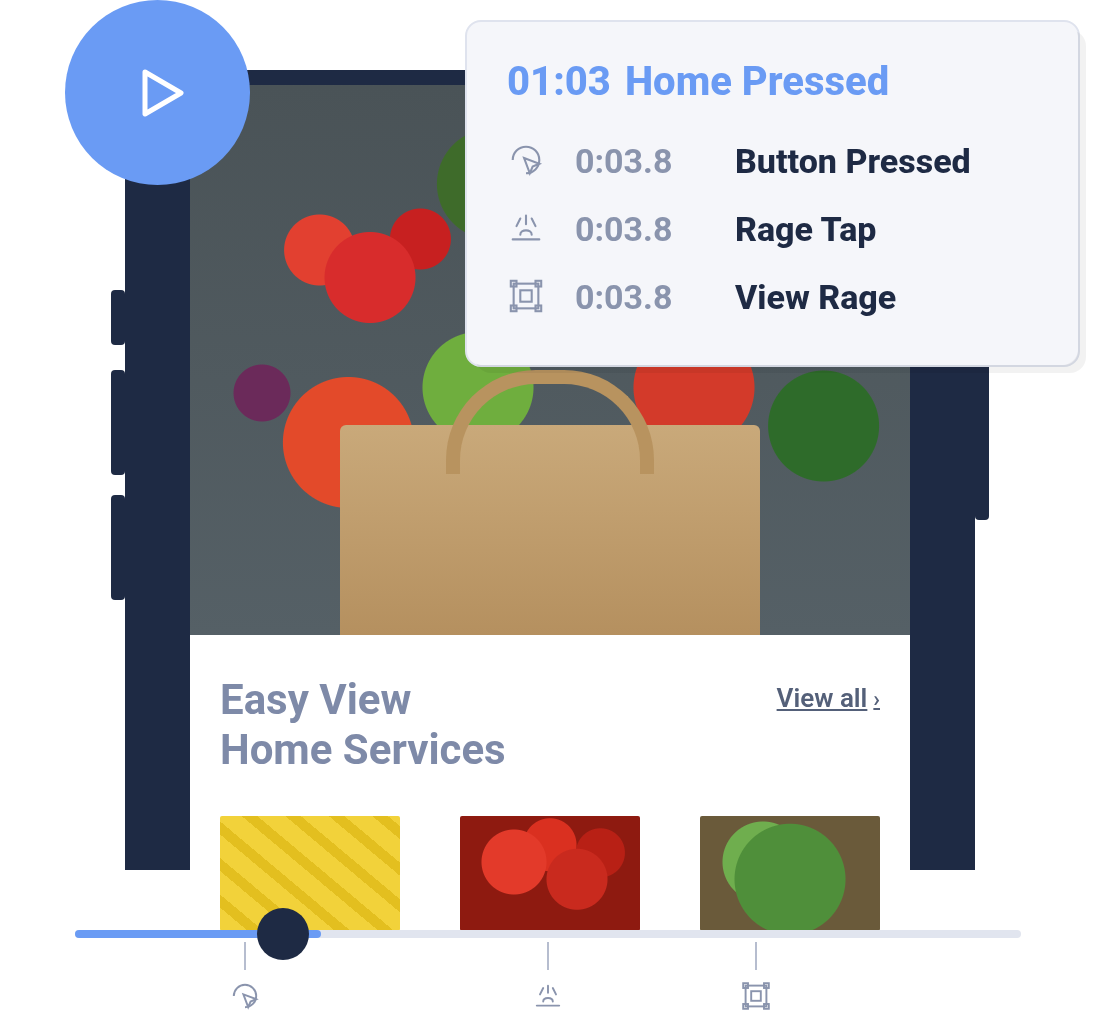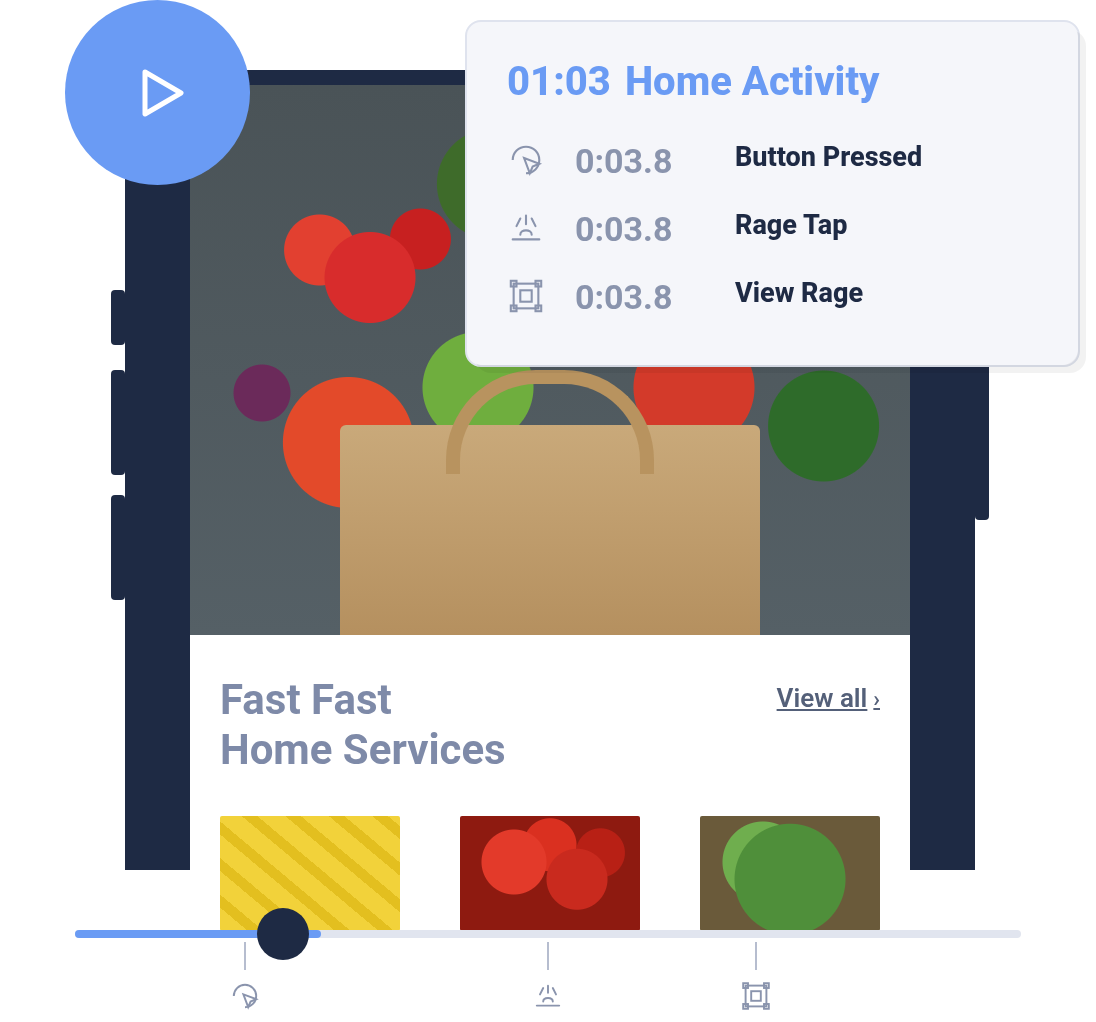--- a/index.html
+++ b/index.html
@@ -207,21 +207,21 @@
     color: #8a94ad;
     flex-shrink: 0;
   }
   .evrow .ts {
     font-size: 34px;
     font-weight: 700;
     color: #8a94ad;
     width: 130px;
   }
   .evrow .lbl {
-    font-size: 27px;
+    font-size: 34px;
     font-weight: 800;
     color: #1e2a44;
   }
 
   
   .timeline {
     position: absolute;
     left: 75px;
     right: 75px;
     top: 930px;
@@ -293,21 +293,21 @@
   <div class="side-btn sb-r1"></div>
 
   <div class="device-inner">
     <div class="hero">
       <div class="bag"></div>
     </div>
 
     <div class="content-panel">
       <div class="section-head">
         <div class="section-title">
-          <span>Fast Fast</span><br>
+          <span>Easy View</span><br>
           <span>Home Services</span>
         </div>
         <div class="view-all">
           <span>View all</span>
           <span class="chev">›</span>
         </div>
       </div>
 
       <div class="thumbs">
         <div class="thumb banana"></div>
@@ -320,21 +320,21 @@
 
 <div class="play">
   <svg width="70" height="70" viewBox="0 0 70 70">
     <polygon points="22,14 58,35 22,56" fill="none" stroke="#fff" stroke-width="5" stroke-linejoin="round" stroke-linecap="round"></polygon>
   </svg>
 </div>
 
 <div class="panel">
   <div class="panel-title">
     <span>01:03</span>
-    <span>Home Activity</span>
+    <span>Home Pressed</span>
   </div>
 
   <div class="evrow">
     <span class="ic">
       <svg viewBox="0 0 40 40" width="38" height="38" fill="none" stroke="currentColor" stroke-width="2.2">
         <path d="M6 20a14 14 0 1 1 14 14"></path>
         <path d="M18 18 L34 24 L27 27 L24 34 Z"></path>
       </svg>
     </span>
     <span class="ts">0:03.8</span>

